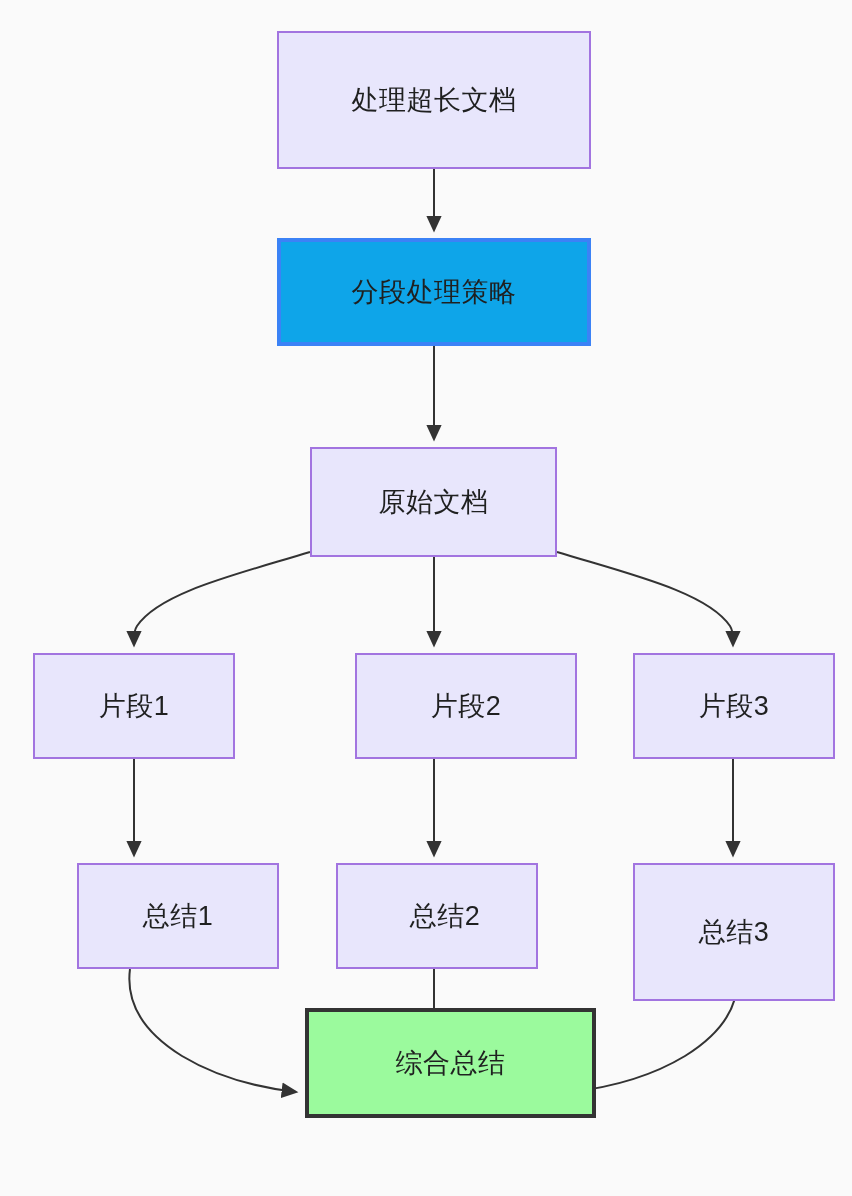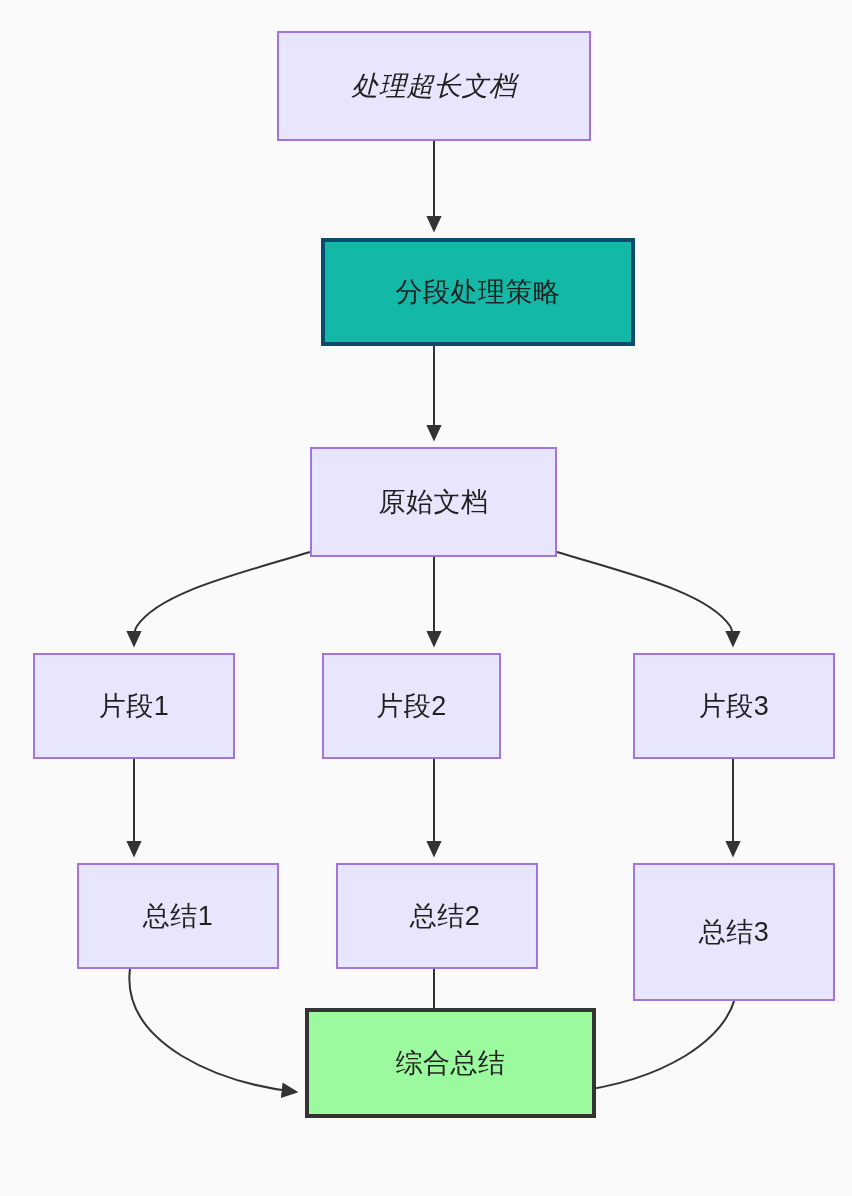--- a/index.html
+++ b/index.html
@@ -37,25 +37,24 @@
   }
   
   .n-default {
     background: #e8e6fc;
     border: 2px solid #a274e0;
     color: #1f2020;
     font-size: 27px;
   }
   
   .n-strategy {
-    background: #14b8a6;
-    border: 4px solid #0c4a6e;
+    background: #0ea5e9;
+    border: 4px solid #3b82f6;
     color: #1f2020;
     font-size: 27px;
-    margin-left: 44px;
   }
   
   .n-final {
     background: #9bfa9d;
     border: 4px solid #333333;
     color: #1f2020;
     font-size: 27px;
   }
 </style>
 </head>
@@ -89,37 +88,37 @@
       <path d="M 733 759 L 733 855"></path>
 
       <path d="M 130 969 C 126 1000, 140 1030, 182 1056 C 220 1079, 262 1088, 296 1092"></path>
 
       <path d="M 434 969 L 434 1060"></path>
 
       <path d="M 737 969 C 741 1000, 727 1030, 685 1056 C 647 1079, 605 1088, 571 1092"></path>
     </g>
   </svg>
 
-  <div class="node n-default" style="left:277px; top:31px; width:314px; height:110px;font-style:italic;">
+  <div class="node n-default" style="left:277px; top:31px; width:314px; height:138px;">
     <span class="node-label">处理超长文档</span>
   </div>
 
   <div class="node n-strategy" style="left:277px; top:238px; width:314px; height:108px;">
     <span class="node-label">分段处理策略</span>
   </div>
 
   <div class="node n-default" style="left:310px; top:447px; width:247px; height:110px;">
     <span class="node-label">原始文档</span>
   </div>
 
   <div class="node n-default" style="left:33px; top:653px; width:202px; height:106px;">
     <span class="node-label">片段1</span>
   </div>
 
-  <div class="node n-default" style="left:322px; top:653px; width:179px; height:106px;">
+  <div class="node n-default" style="left:355px; top:653px; width:222px; height:106px;">
     <span class="node-label">片段2</span>
   </div>
 
   <div class="node n-default" style="left:633px; top:653px; width:202px; height:106px;justify-content:center;">
     <span class="node-label">片段3</span>
   </div>
 
   <div class="node n-default" style="left:33px; top:863px; width:202px; height:106px;margin-left:44px;">
     <span class="node-label">总结1</span>
   </div>

